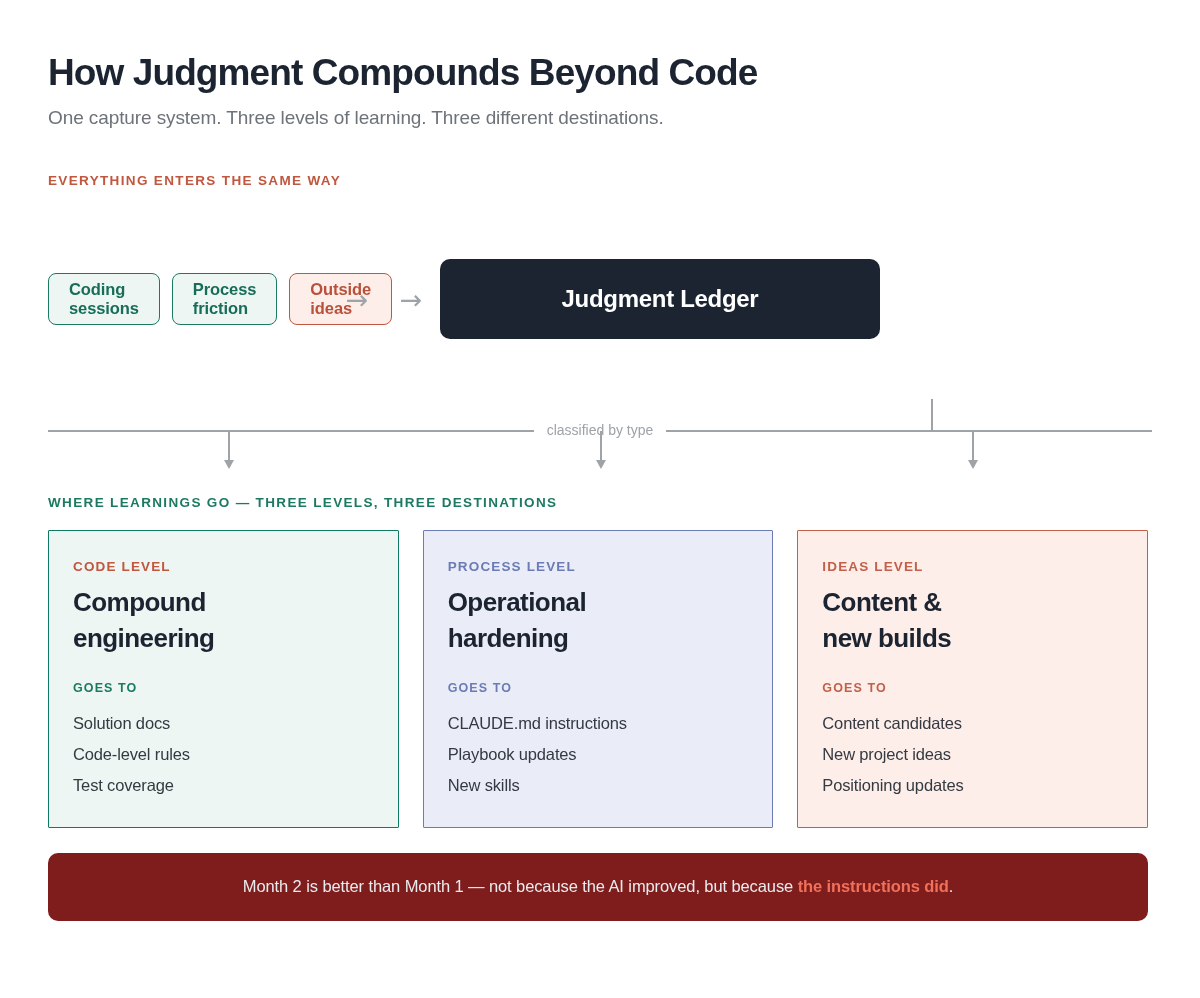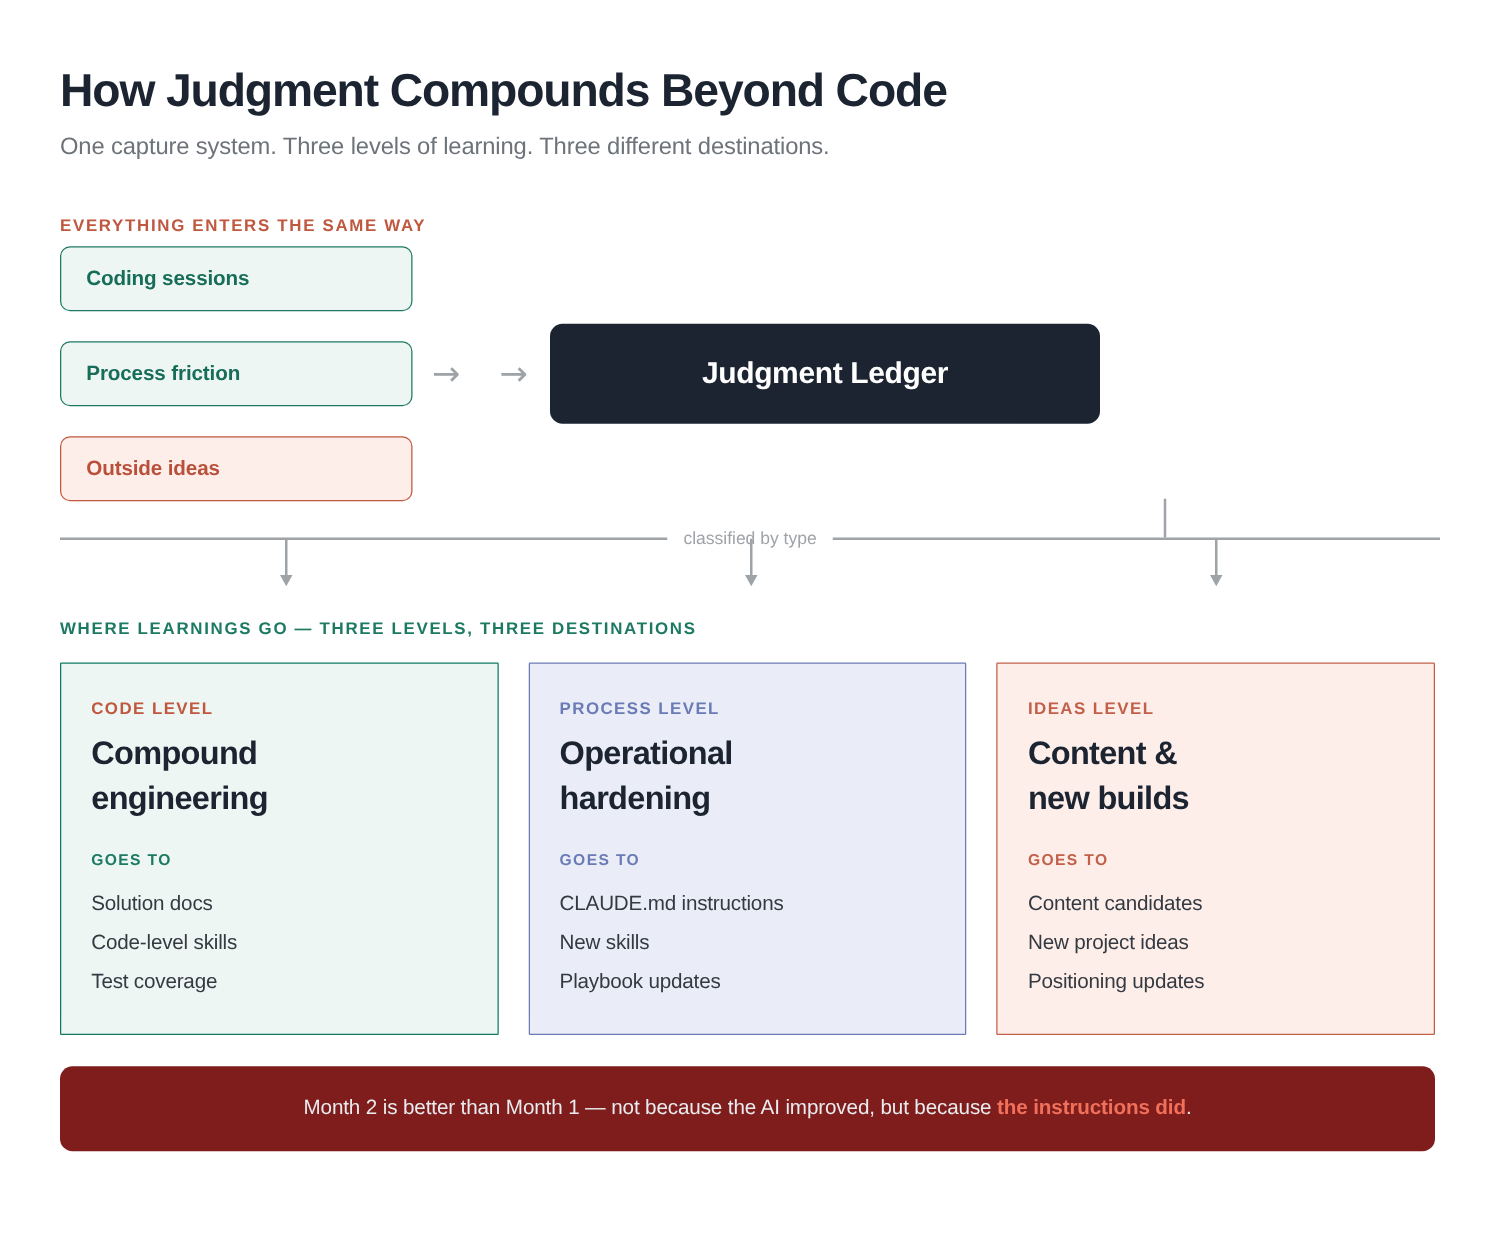--- a/index.html
+++ b/index.html
@@ -56,22 +56,22 @@
 
   .flow-row {
     margin-top: 21px;
     display: flex;
     align-items: center;
     height: 180px;
   }
 
   .intake-col {
     display: flex;
-    flex-direction: column;
-    gap: 24px;
+    flex-direction: row;
+    gap: 12px;
     width: 282px;
     flex: 0 0 282px;
   }
 
   .pill {
     height: 52px;
     border-radius: 8px;
     display: flex;
     align-items: center;
     padding: 0 20px;
@@ -304,34 +304,34 @@
 
     <div class="cards">
 
       <div class="card code">
         <div class="card-kicker">CODE LEVEL</div>
         <div class="card-title">Compound
 engineering</div>
         <div class="card-goesto">GOES TO</div>
         <ul class="card-list">
           <li>Solution docs</li>
-          <li>Code-level skills</li>
+          <li>Code-level rules</li>
           <li>Test coverage</li>
         </ul>
       </div>
 
       <div class="card process">
         <div class="card-kicker">PROCESS LEVEL</div>
         <div class="card-title">Operational
 hardening</div>
         <div class="card-goesto">GOES TO</div>
         <ul class="card-list">
           <li>CLAUDE.md instructions</li>
+          <li>Playbook updates</li>
           <li>New skills</li>
-          <li>Playbook updates</li>
         </ul>
       </div>
 
       <div class="card ideas">
         <div class="card-kicker">IDEAS LEVEL</div>
         <div class="card-title">Content &amp;
 new builds</div>
         <div class="card-goesto">GOES TO</div>
         <ul class="card-list">
           <li>Content candidates</li>

